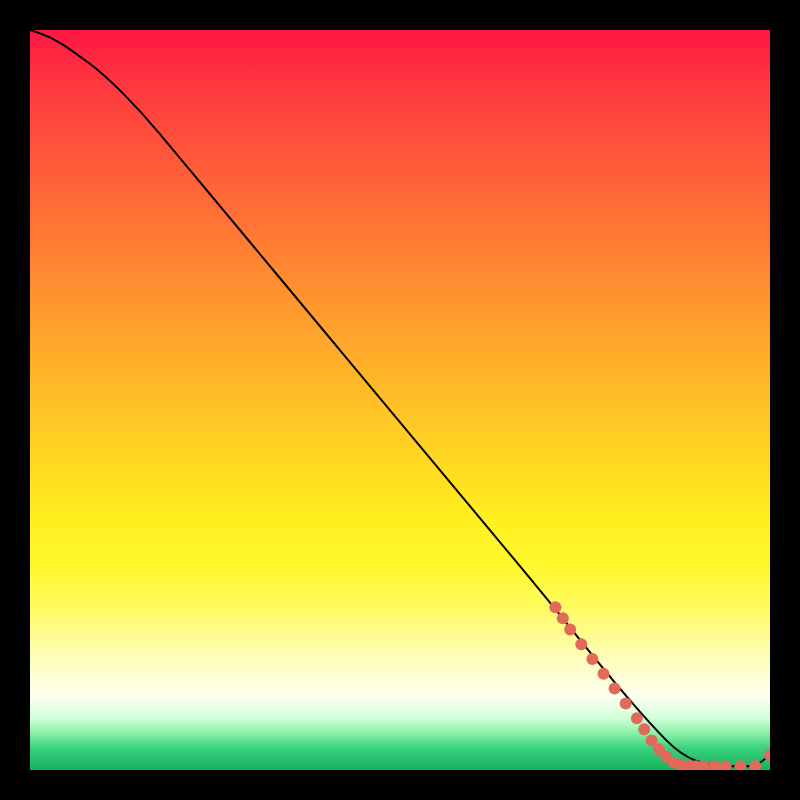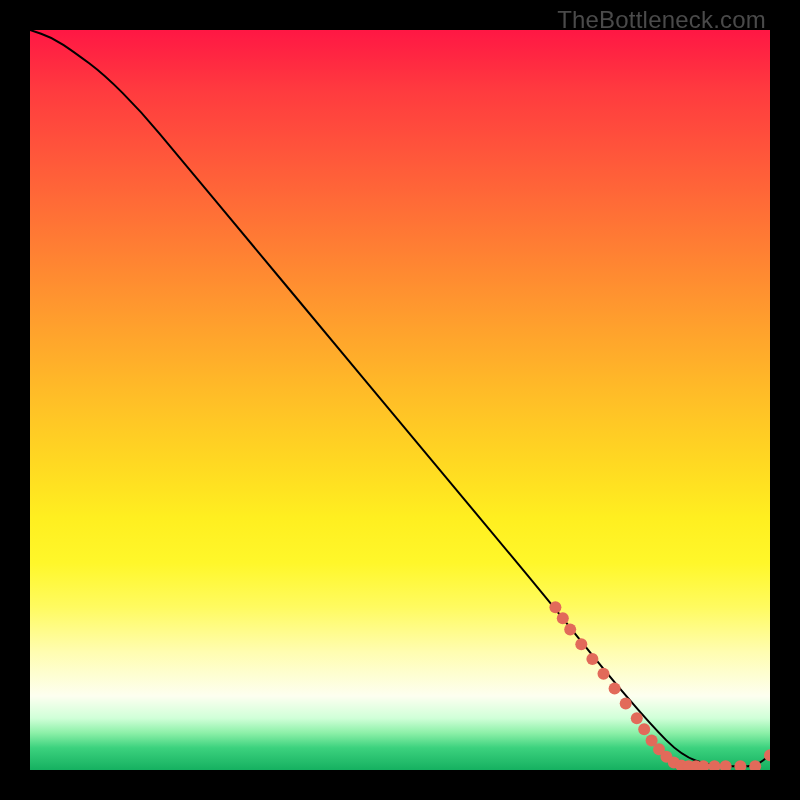--- a/index.html
+++ b/index.html
@@ -67,21 +67,20 @@
   }
   .marker {
     fill: #e26a5a;
     stroke: none;
   }
 </style>
 </head>
 <body>
 
 <div class="chart-outer">
-  <div class="watermark">TheBottleneck.com</div>
   <div class="plot-area">
     <svg class="curve" viewBox="0 0 740 740">
       <path id="curve-path" class="curve-path" d="M 0.0 0.0 Q 0.0 0.0 11.1 3.7 Q 22.2 7.4 33.3 14.8 Q 44.4 22.2 59.2 33.3 Q 74.0 44.4 92.5 62.9 Q 111.0 81.4 129.5 103.6 Q 148.0 125.8 185.0 170.2 Q 222.0 214.6 259.0 259.0 Q 296.0 303.4 333.0 347.8 Q 370.0 392.2 407.0 436.6 Q 444.0 481.0 481.0 525.4 Q 518.0 569.8 547.6 606.8 Q 577.2 643.8 599.4 669.7 Q 621.6 695.6 636.4 710.4 Q 651.2 725.2 666.0 730.8 Q 680.8 736.3 695.6 736.3 Q 710.4 736.3 717.8 736.3 Q 725.2 736.3 732.6 730.8 T 740.0 725.2"></path>
       <g id="markers-group">
           <circle cx="525.4" cy="577.2" r="6" class="marker"></circle>
           <circle cx="532.8" cy="588.3" r="6" class="marker"></circle>
           <circle cx="540.2" cy="599.4" r="6" class="marker"></circle>
           <circle cx="551.3" cy="614.2" r="6" class="marker"></circle>
           <circle cx="562.4" cy="629.0" r="6" class="marker"></circle>
           <circle cx="573.5" cy="643.8" r="6" class="marker"></circle>

